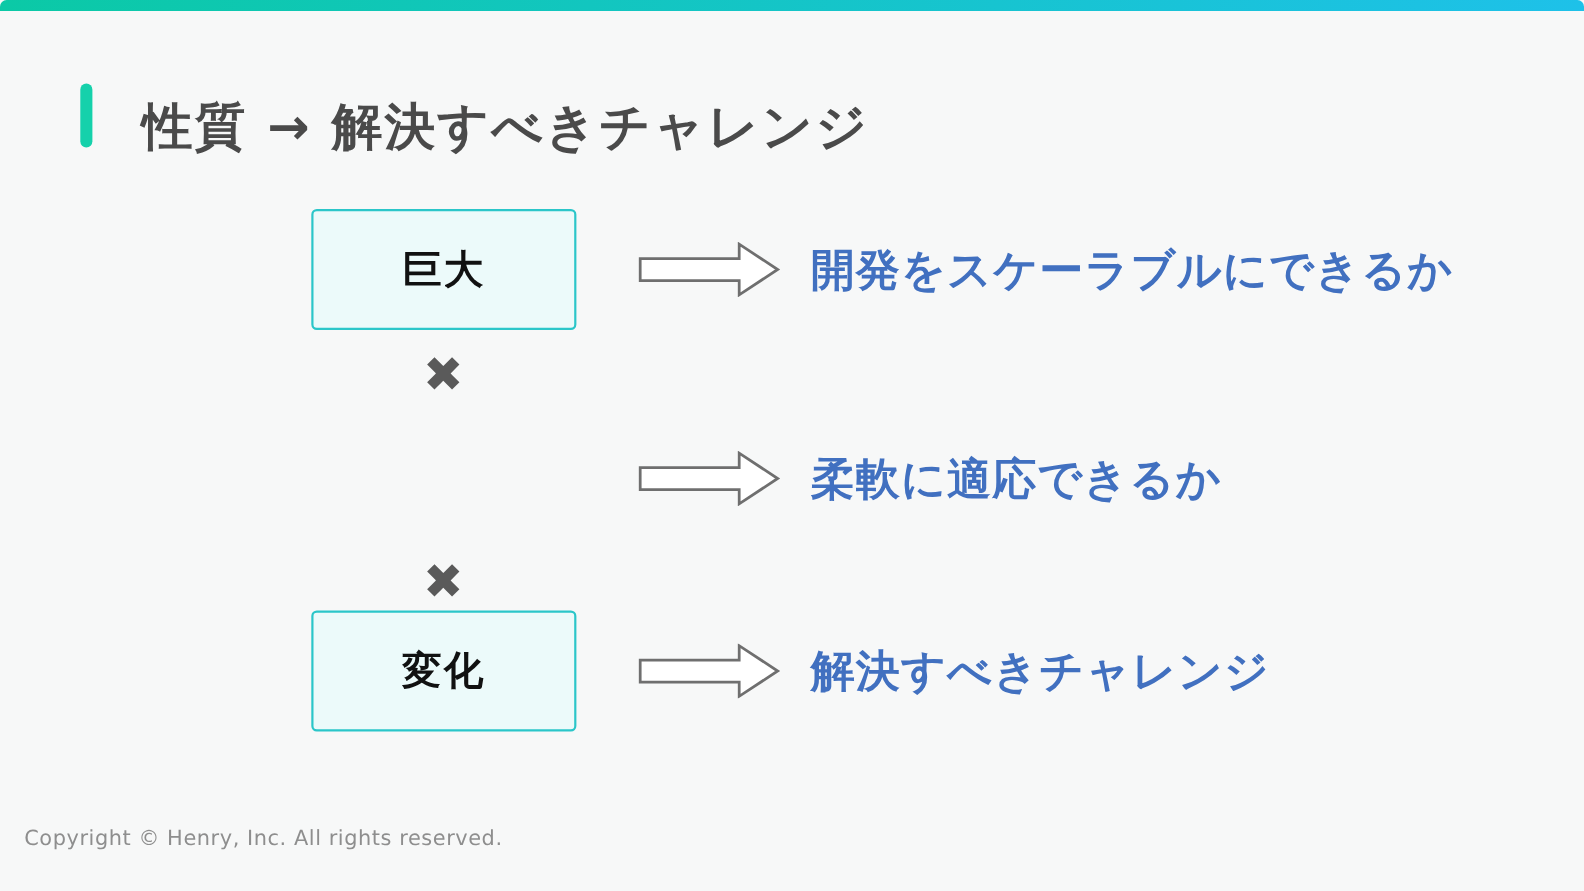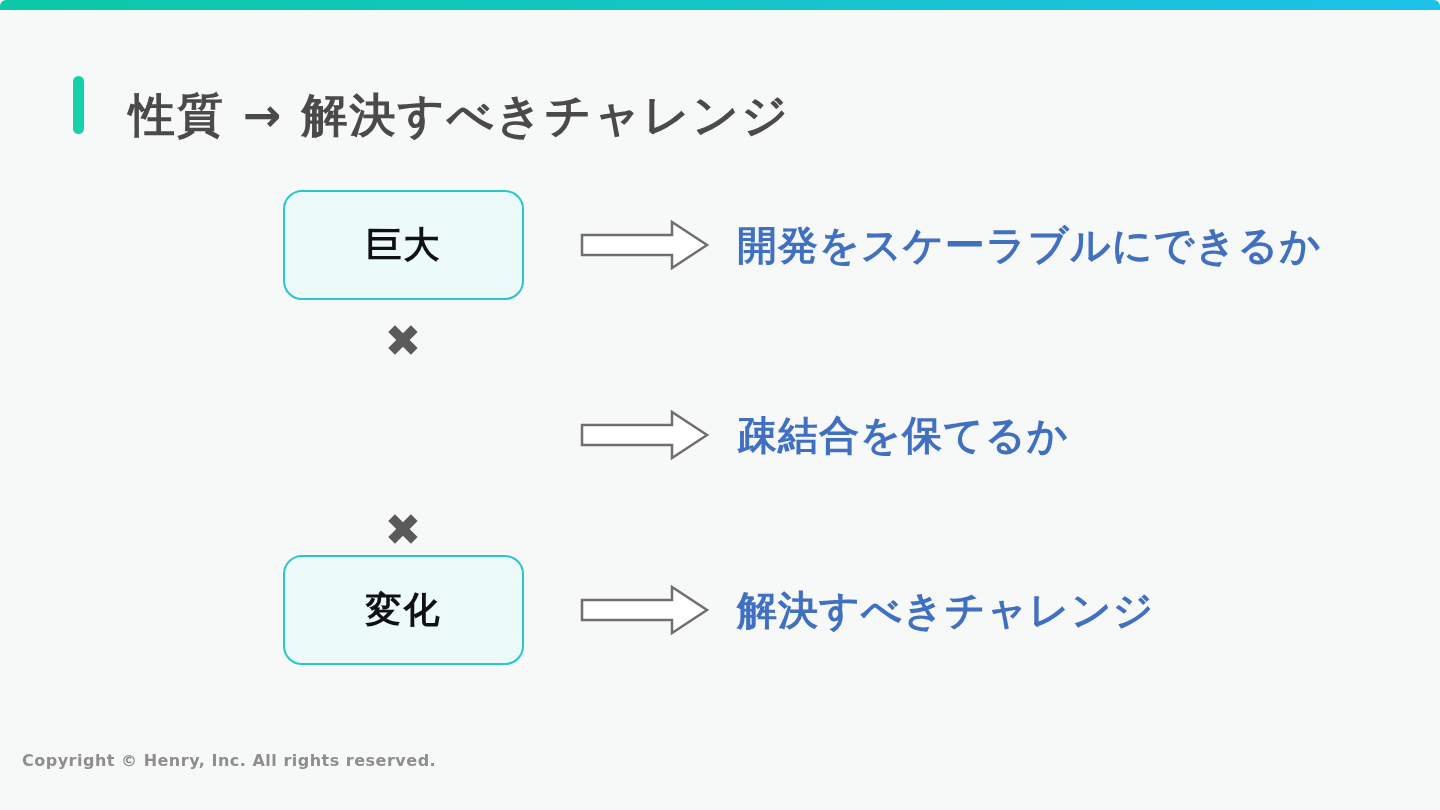--- a/index.html
+++ b/index.html
@@ -48,21 +48,21 @@
   .row{
     position:absolute;left:0;width:1440px;height:110px;
   }
   .row-0{top:190px;}
   .row-1{top:380px;}
   .row-2{top:555px;padding-left:12px;}
   .box{
     position:absolute;left:283px;top:0;width:241px;height:110px;
     background:var(--box-fill);
     border:2.5px solid var(--box-border);
-    border-radius:19px;
+    border-radius:5px;
     display:flex;align-items:center;justify-content:center;
   }
   .box-label{
     font-size:36px;font-weight:700;color:var(--box-text);letter-spacing:2px;
   }
   .arrow{
     position:absolute;left:580px;top:30px;width:130px;height:50px;
   }
   .arrow path{
     fill:var(--arrow-fill);
@@ -79,21 +79,21 @@
   .mult{
     position:absolute;left:403px;
     transform:translate(-50%,-50%);
     font-size:44px;font-weight:700;color:var(--multiply);
     line-height:1;
   }
   .mult-0{top:341px;}
   .mult-1{top:530px;}
   .footer{
     position:absolute;left:22px;top:751px;
-    font-size:16px;font-weight:700;color:var(--footer-text);
+    font-size:19px;font-weight:400;color:var(--footer-text);
     letter-spacing:0.5px;white-space:nowrap;
   }
 </style>
 </head>
 <body>
 
 <div class="slide">
 
   <div class="topbar"></div>
 
@@ -111,21 +111,21 @@
     </svg>
     <div class="challenge">開発をスケーラブルにできるか</div>
   </div>
 
   <div class="mult mult-0">✖</div>
 
   <div class="row row-1">
     <svg class="arrow" viewBox="0 0 130 50" xmlns="http://www.w3.org/2000/svg">
       <path d="M2,15 L92,15 L92,2 L127,25 L92,48 L92,35 L2,35 Z"></path>
     </svg>
-    <div class="challenge">疎結合を保てるか</div>
+    <div class="challenge">柔軟に適応できるか</div>
   </div>
 
   <div class="mult mult-1">✖</div>
 
   <div class="row row-2">
     <div class="box">
       <span class="box-label">変化</span>
     </div>
     <svg class="arrow" viewBox="0 0 130 50" xmlns="http://www.w3.org/2000/svg">
       <path d="M2,15 L92,15 L92,2 L127,25 L92,48 L92,35 L2,35 Z"></path>

